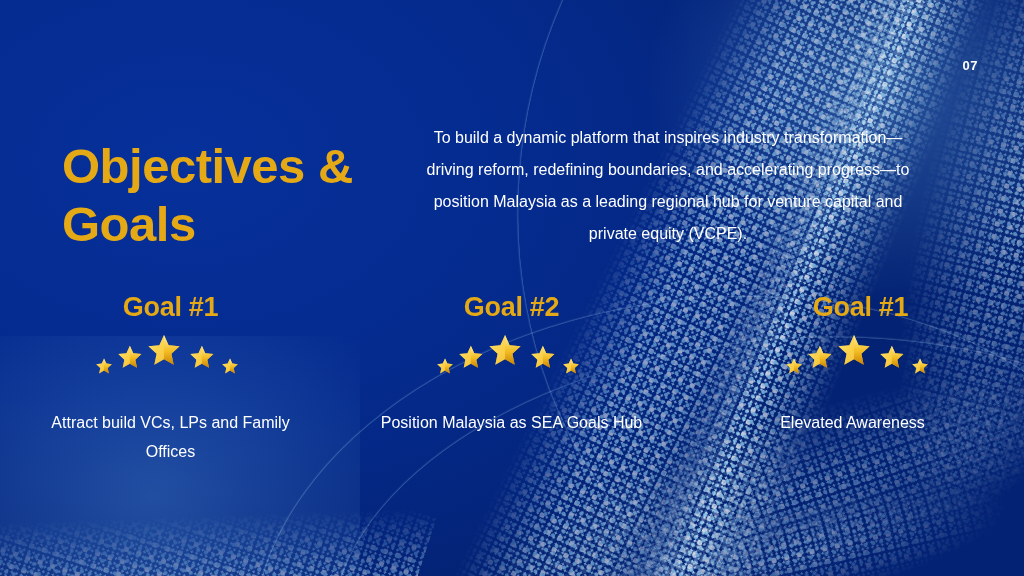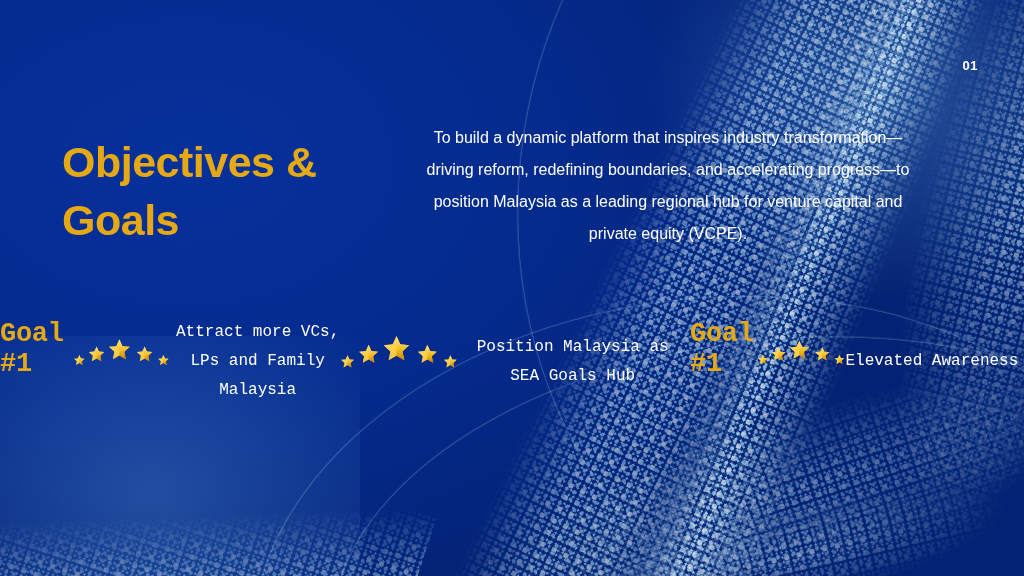--- a/index.html
+++ b/index.html
@@ -81,35 +81,35 @@
 
   
   .page-num{
     position:absolute;right:46px;top:58px;
     color:#ffffff;font-size:13px;font-weight:700;letter-spacing:.5px;
   }
 
   .title{
     position:absolute;left:62px;top:104px;width:330px;
     color:#e5a915;
-    font-size:43px;line-height:58px;font-weight:800;
+    font-size:49px;line-height:58px;font-weight:800;
     letter-spacing:-.5px;
   }
 
   .intro{
     position:absolute;left:412px;top:106px;width:512px;
     color:#ffffff;text-align:center;
     font-size:16px;line-height:32px;
   }
 
   .goals{
     position:absolute;left:0;top:292px;width:1024px;
     display:flex;
   }
-  .goal{width:341px;display:flex;flex-direction:row;align-items:center;font-family:Liberation Mono, monospace;}
+  .goal{width:341px;display:flex;flex-direction:column;align-items:center;}
   .goal-title{
     color:#e5a915;font-size:27px;font-weight:800;line-height:30px;letter-spacing:-.3px;
   }
   .stars{margin-top:10px;height:50px;display:block;}
   .goal-desc{
     margin-top:26px;color:#ffffff;font-size:16px;line-height:29px;text-align:center;
     width:270px;
   }
   
   .goal.g1 .goal-desc{width:250px;}
@@ -129,21 +129,21 @@
     <div class="ribbon dots r2"></div>
     <div class="ribbon dots r3"></div>
     <div class="ribbon dots r4"></div>
     <div class="ribbon dots r5"></div>
     <div class="ribbon dots r6"></div>
     <div class="arc arc1"></div>
     <div class="arc arc2"></div>
     <div class="arc arc3"></div>
   </div>
 
-  <div class="page-num">01</div>
+  <div class="page-num">07</div>
 
   <h1 class="title">Objectives &amp; Goals</h1>
 
   <p class="intro">To build a dynamic platform that inspires industry transformation—driving reform, redefining boundaries, and accelerating progress—to position Malaysia as a leading regional hub for venture capital and private equity (VCPE).</p>
 
   <div class="goals">
 
     <div class="goal g1">
       <div class="goal-title">Goal #1</div>
       <svg class="stars" width="150" height="50" viewBox="0 0 150 50">
@@ -173,24 +173,25 @@
         <g transform="translate(52,2) scale(1.0)">
             <use href="#starShape"></use>
           </g>
         <g transform="translate(94,13) scale(0.74)">
             <use href="#starShape"></use>
           </g>
         <g transform="translate(126,26) scale(0.50)">
             <use href="#starShape"></use>
           </g>
       </svg>
-      <div class="goal-desc">Attract more VCs, LPs and Family Malaysia</div>
+      <div class="goal-desc">Attract build VCs, LPs and Family Offices</div>
     </div>
 
     <div class="goal g2">
+      <div class="goal-title">Goal #2</div>
       <svg class="stars" width="150" height="50" viewBox="0 0 150 50">
         <g transform="translate(0,26) scale(0.50)">
             <use href="#starShape"></use>
           </g>
         <g transform="translate(22,13) scale(0.74)">
             <use href="#starShape"></use>
           </g>
         <g transform="translate(52,2) scale(1.0)">
             <use href="#starShape"></use>
           </g>

